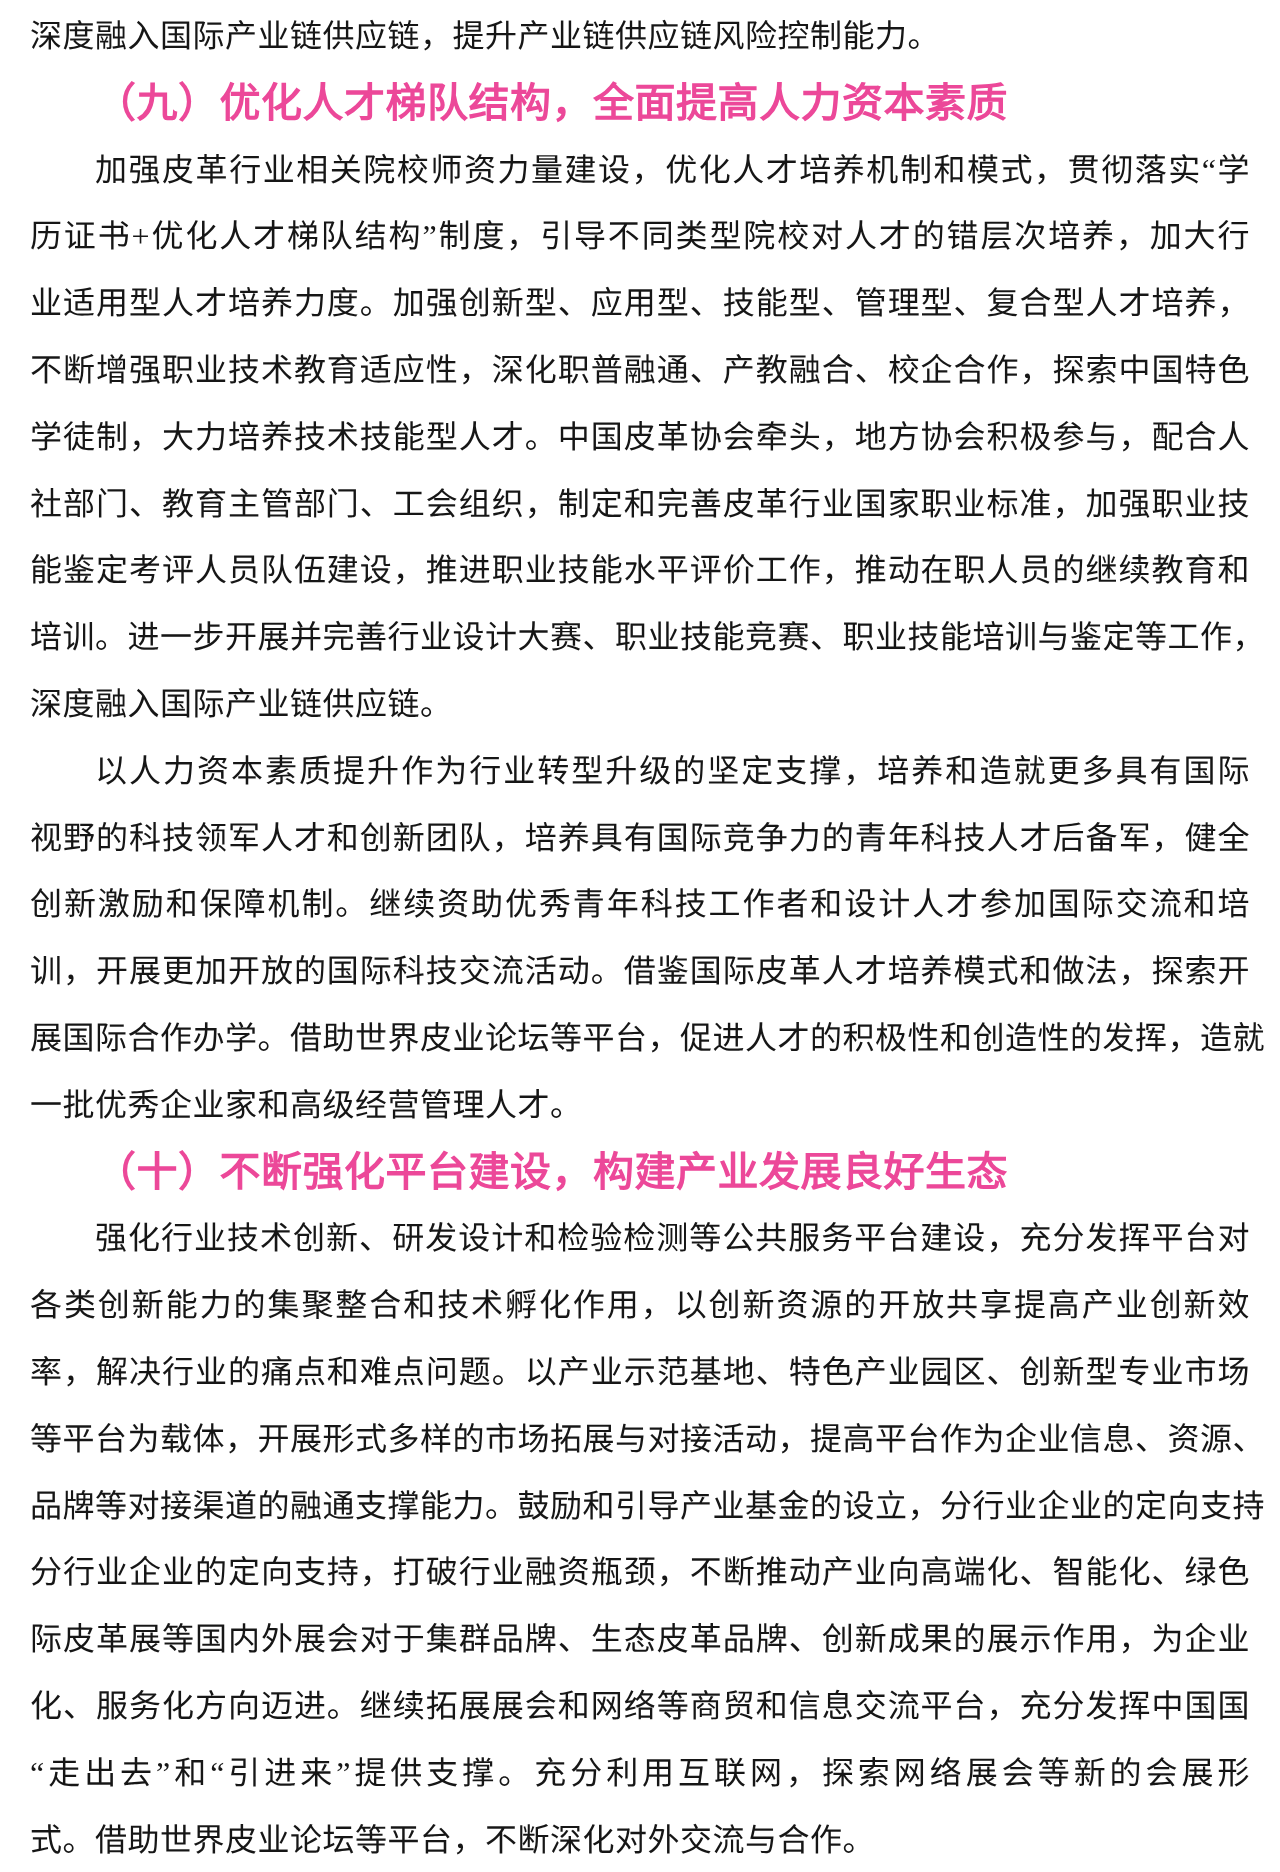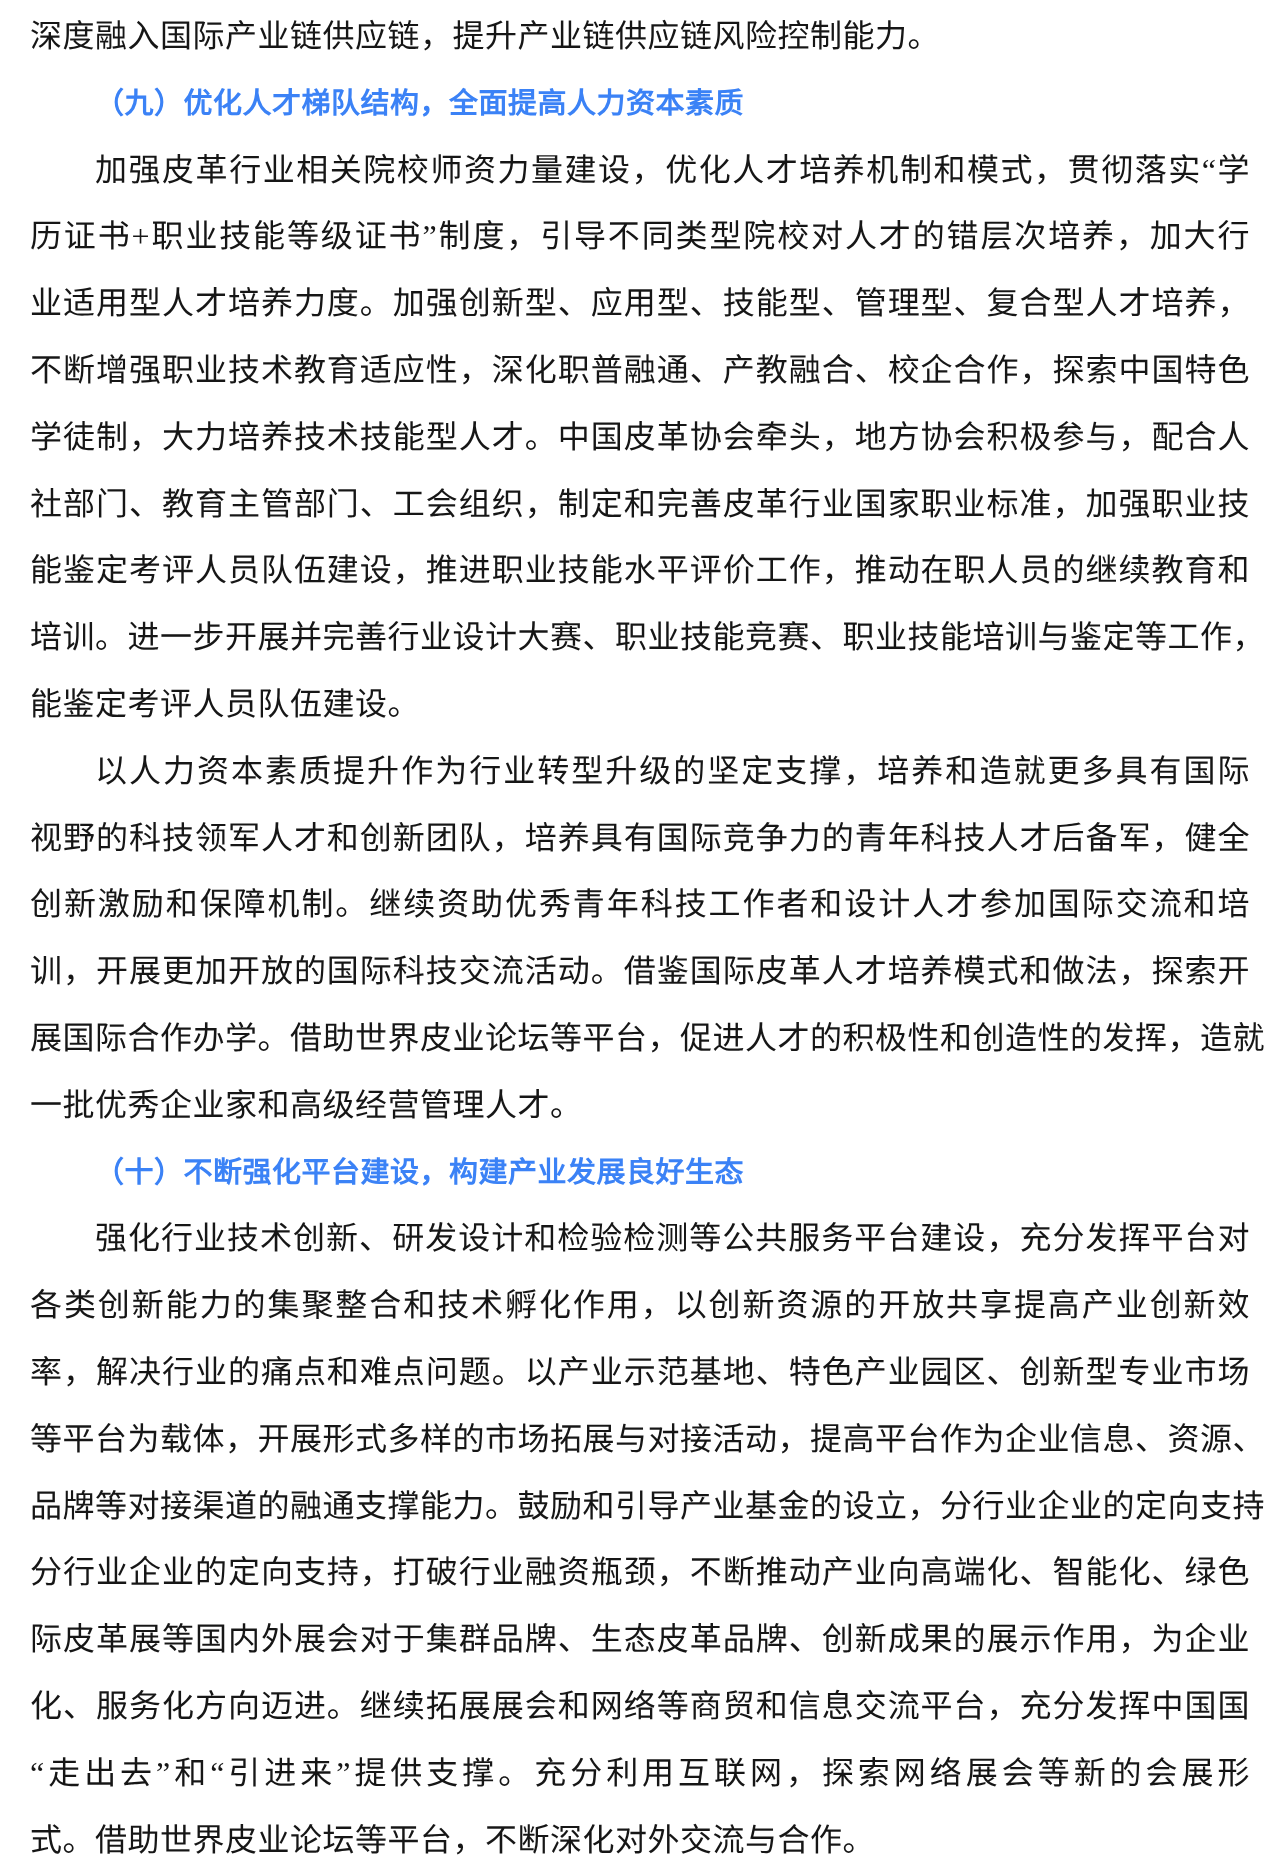--- a/index.html
+++ b/index.html
@@ -33,40 +33,40 @@
   .line.justify {
     text-align: justify;
     text-align-last: justify;
   }
   .line.indent {
     text-indent: 65px;
   }
   .line.heading {
     font-family: "Liberation Sans", sans-serif;
     font-weight: bold;
-    font-size: 29px;
-    color: #3b82f6;
+    font-size: 41px;
+    color: #ec4899;
   }
 </style>
 </head>
 <body>
 
 <div class="page">
   <div class="doc-body" id="doc-body">
       <div class="line">深度融入国际产业链供应链，提升产业链供应链风险控制能力。</div>
       <div class="line heading indent">（九）优化人才梯队结构，全面提高人力资本素质</div>
       <div class="line indent justify">加强皮革行业相关院校师资力量建设，优化人才培养机制和模式，贯彻落实“学</div>
-      <div class="line justify">历证书+职业技能等级证书”制度，引导不同类型院校对人才的错层次培养，加大行</div>
+      <div class="line justify">历证书+优化人才梯队结构”制度，引导不同类型院校对人才的错层次培养，加大行</div>
       <div class="line justify">业适用型人才培养力度。加强创新型、应用型、技能型、管理型、复合型人才培养，</div>
       <div class="line justify">不断增强职业技术教育适应性，深化职普融通、产教融合、校企合作，探索中国特色</div>
       <div class="line justify">学徒制，大力培养技术技能型人才。中国皮革协会牵头，地方协会积极参与，配合人</div>
       <div class="line justify">社部门、教育主管部门、工会组织，制定和完善皮革行业国家职业标准，加强职业技</div>
       <div class="line justify">能鉴定考评人员队伍建设，推进职业技能水平评价工作，推动在职人员的继续教育和</div>
       <div class="line justify">培训。进一步开展并完善行业设计大赛、职业技能竞赛、职业技能培训与鉴定等工作，</div>
-      <div class="line">能鉴定考评人员队伍建设。</div>
+      <div class="line">深度融入国际产业链供应链。</div>
       <div class="line indent justify">以人力资本素质提升作为行业转型升级的坚定支撑，培养和造就更多具有国际</div>
       <div class="line justify">视野的科技领军人才和创新团队，培养具有国际竞争力的青年科技人才后备军，健全</div>
       <div class="line justify">创新激励和保障机制。继续资助优秀青年科技工作者和设计人才参加国际交流和培</div>
       <div class="line justify">训，开展更加开放的国际科技交流活动。借鉴国际皮革人才培养模式和做法，探索开</div>
       <div class="line justify">展国际合作办学。借助世界皮业论坛等平台，促进人才的积极性和创造性的发挥，造就</div>
       <div class="line">一批优秀企业家和高级经营管理人才。</div>
       <div class="line heading indent">（十）不断强化平台建设，构建产业发展良好生态</div>
       <div class="line indent justify">强化行业技术创新、研发设计和检验检测等公共服务平台建设，充分发挥平台对</div>
       <div class="line justify">各类创新能力的集聚整合和技术孵化作用，以创新资源的开放共享提高产业创新效</div>
       <div class="line justify">率，解决行业的痛点和难点问题。以产业示范基地、特色产业园区、创新型专业市场</div>

